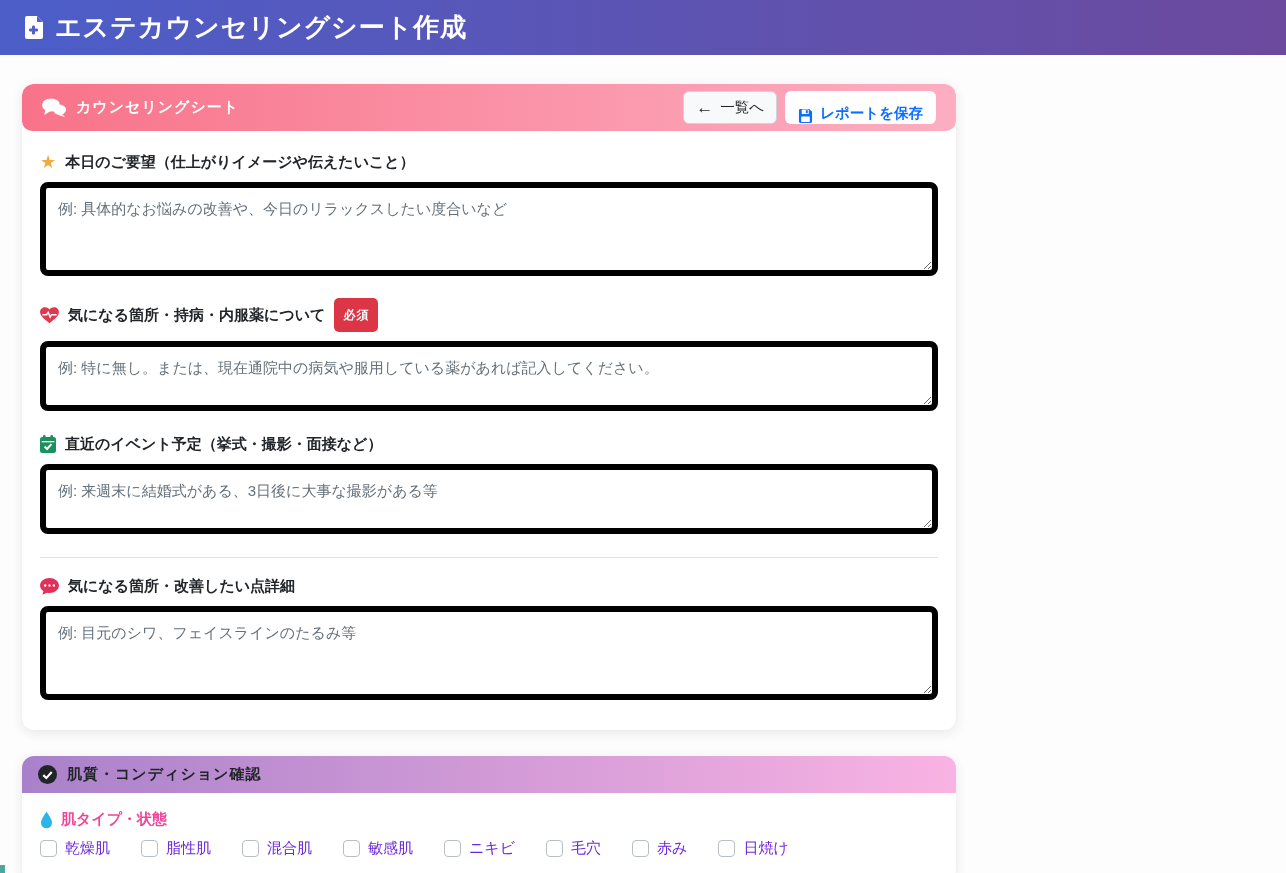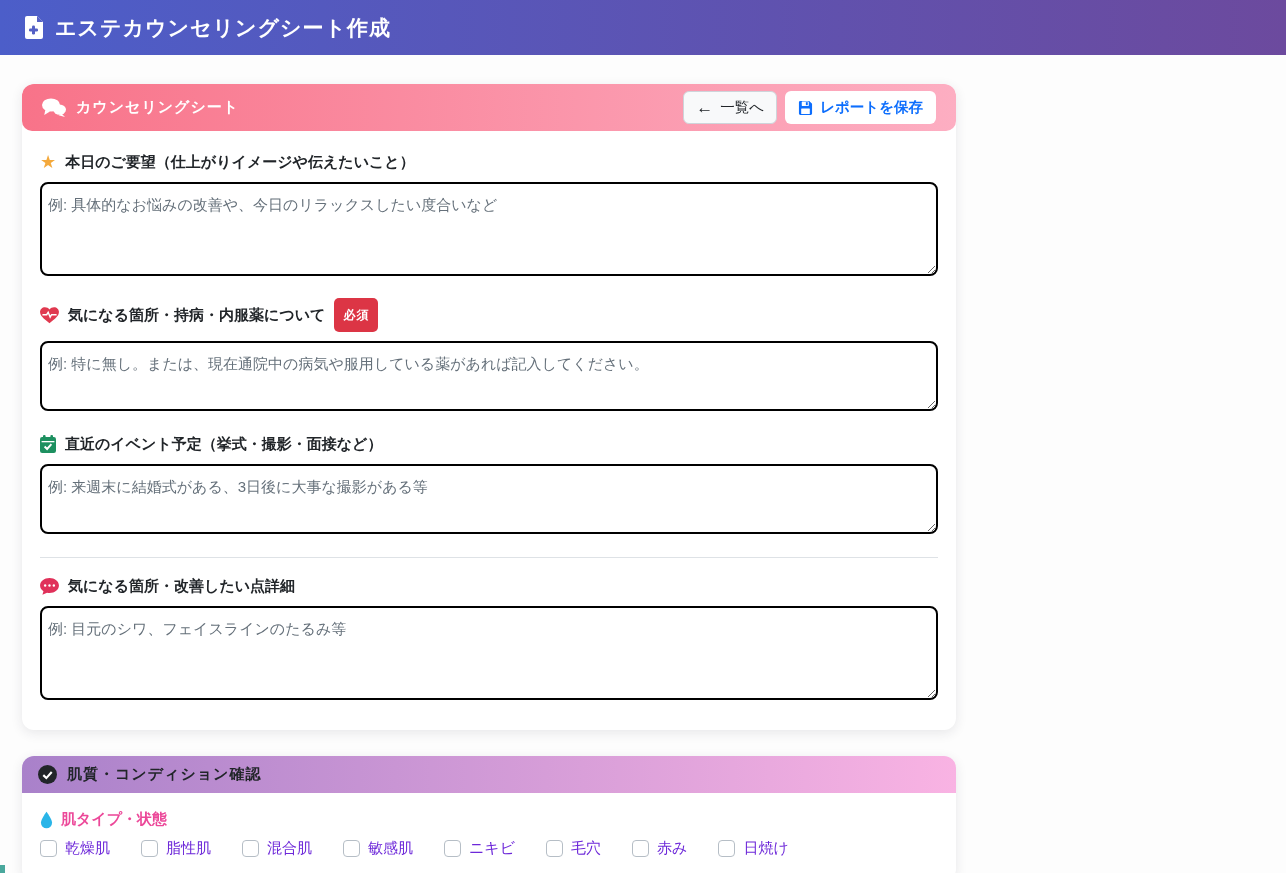--- a/index.html
+++ b/index.html
@@ -9,21 +9,21 @@
     background: #fdfdfd;
     position: relative;
   }
   
   .app-header {
     height: 55px;
     background: linear-gradient(90deg, #4c5ec9 0%, #6c4a9e 100%);
     display: flex; align-items: center;
     padding: 0 24px; gap: 12px;
   }
-  .app-header h1 { color: #fff; font-size: 21px; font-weight: 700; letter-spacing: 1px; }
+  .app-header h1 { color: #fff; font-size: 26px; font-weight: 700; letter-spacing: 1px; }
   .app-header .icon { display: flex; align-items: center; }
 
   
   .content { padding: 29px 0 0 22px; width: 956px; }
   .card {
     width: 934px; background: #fff; border-radius: 12px;
     box-shadow: 0 3px 12px rgba(40,40,60,0.10);
     overflow: hidden;
   }
   
@@ -37,38 +37,38 @@
   .card-header-pink .hgroup { display: flex; align-items: center; gap: 10px; }
   .card-header-pink .htitle { color: #fff; font-size: 15px; font-weight: 700; letter-spacing: 1px; }
   .hdr-buttons { display: flex; gap: 8px; }
   .btn {
     height: 33px; border-radius: 6px; padding: 0 12px;
     display: inline-flex; align-items: center; gap: 7px;
     font-size: 14.5px; cursor: pointer; border: 1px solid transparent;
     font-family: inherit;
   }
   .btn-light { background: #f8f9fa; border-color: #ced4da; color: #212529; font-weight: 500; }
-  .btn-save  { background: #ffffff; color: #0d6efd; font-weight: 700; }
+  .btn-save  { background: #ffffff; color: #0d6efd; font-weight: 700; align-items: flex-end; }
   .arrow { font-size: 17px; line-height: 1; }
 
   .card-body { padding: 20px 18px 26px 18px; }
   .field { margin-bottom: 18px; }
   .field:last-child { margin-bottom: 0; }
   .field-label {
     display: flex; align-items: center; gap: 9px;
     font-size: 15px; font-weight: 700; color: #212529;
     margin-bottom: 9px; line-height: 22px;
   }
   .badge-required {
     background: #dc3545; color: #fff; font-size: 12px; font-weight: 700;
     padding: 6px 9px; border-radius: 5px; letter-spacing: 1px;
   }
   textarea {
-    width: 100%; border: 2px solid #000000; border-radius: 8px;
-    padding: 10px 6px; font-size: 15px; color: #212529;
+    width: 100%; border: 6px solid #000000; border-radius: 8px;
+    padding: 10px 12px; font-size: 15px; color: #212529;
     font-family: inherit; resize: vertical; background: #fff;
     line-height: 1.5;
   }
   textarea::placeholder { color: #65707a; opacity: 1; }
   .ta-lg { height: 94px; }
   .ta-md { height: 70px; }
   hr.divider { border: none; border-top: 1px solid #dee2e6; margin: 19px 0 17px 0; }
 
   
   .card-skin { margin-top: 26px; }

